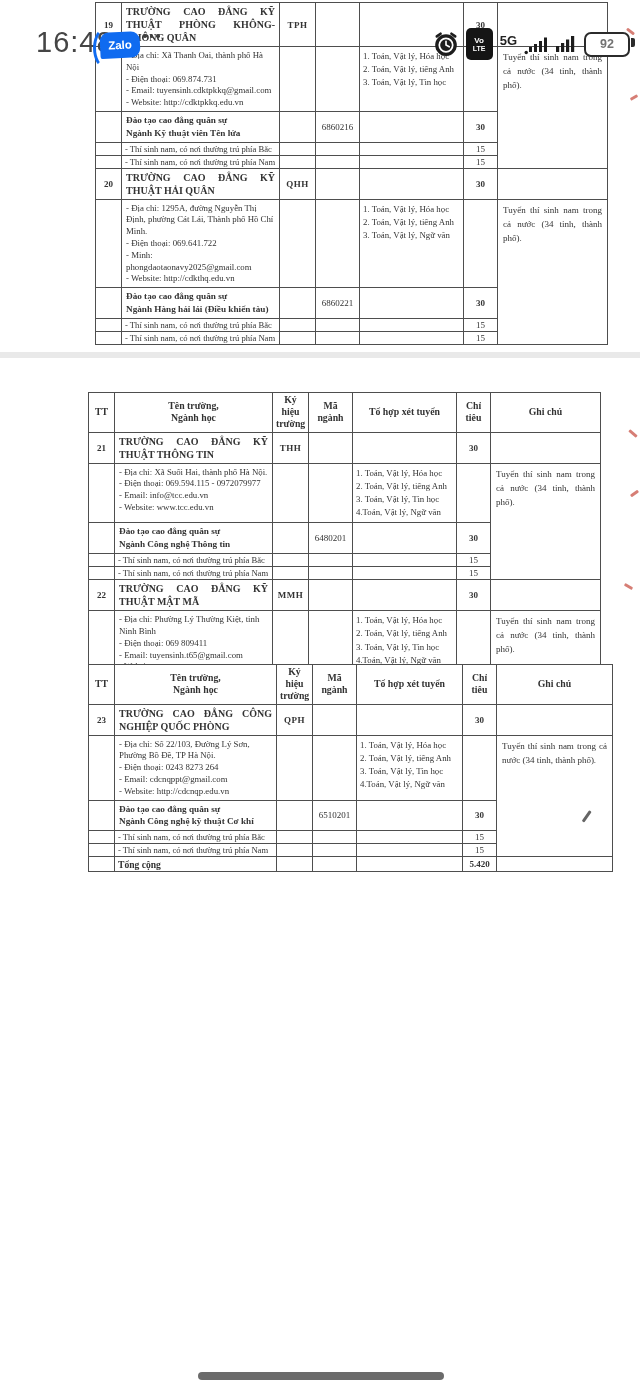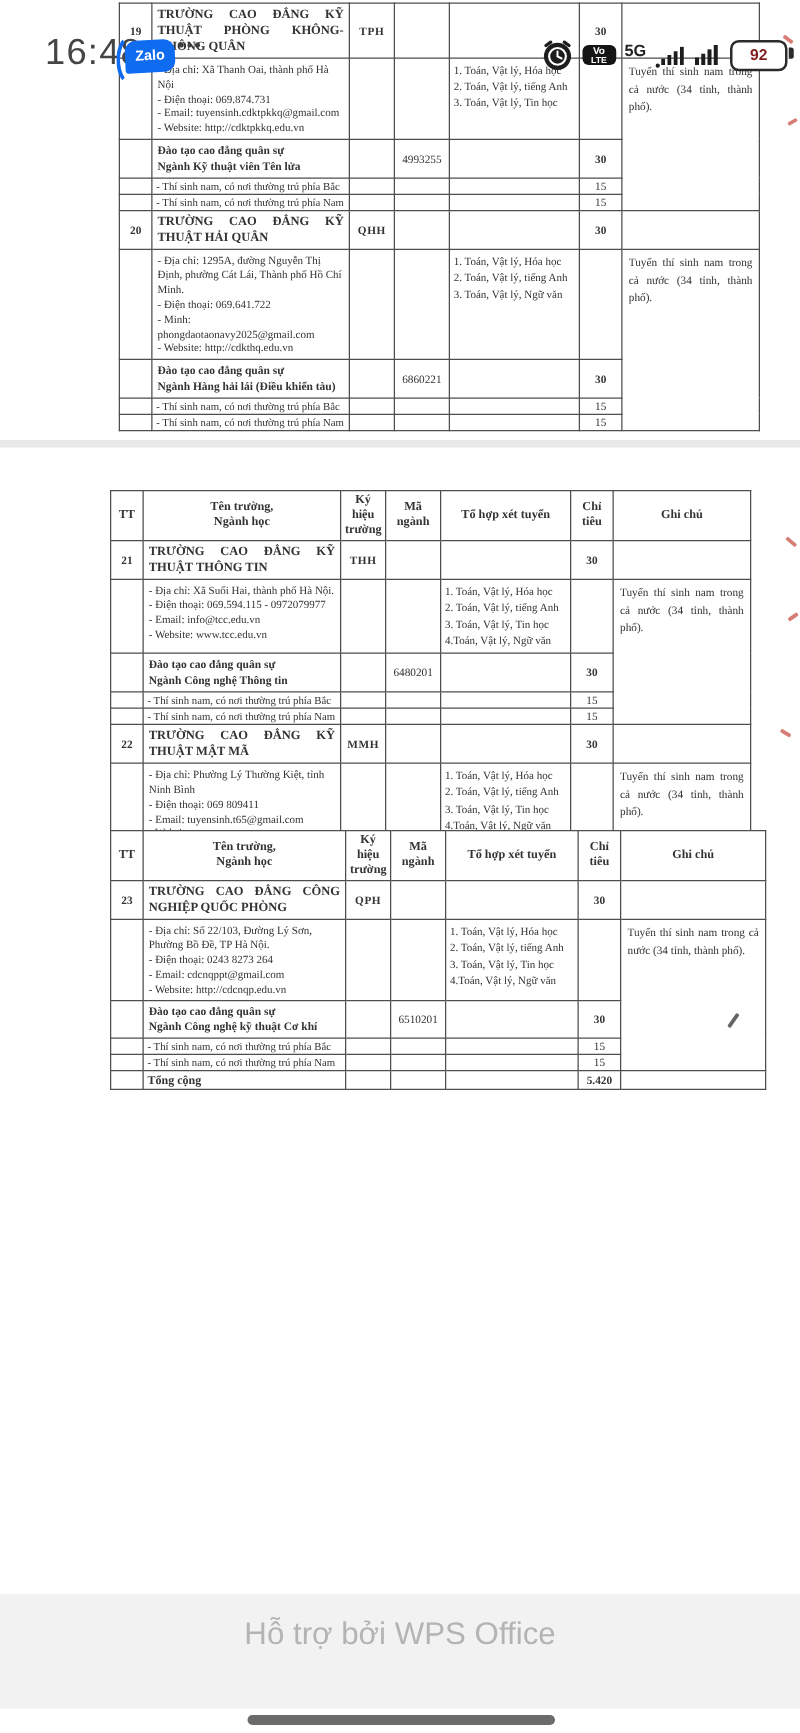--- a/index.html
+++ b/index.html
@@ -48,28 +48,28 @@
             border-left:3px solid #0f6bf0;border-radius:50%;}
   .zalo-bubble{position:absolute;left:2px;top:3px;width:40px;height:26px;background:#0f6bf0;
                border-radius:9px 9px 9px 2px;color:#fff;font-family:"Liberation Sans",sans-serif;
                font-size:11.5px;font-weight:bold;display:flex;align-items:center;
                justify-content:center;transform:rotate(-3deg);}
   .zalo-dots{position:absolute;left:45px;top:5px;display:flex;gap:3px;}
   .zalo-dots i{width:3.5px;height:3.5px;border-radius:50%;background:#3f3f3f;}
 
   .sb-right{position:absolute;top:30px;right:10px;height:28px;display:flex;
             align-items:center;gap:7px;font-family:"Liberation Sans",sans-serif;}
-  .volte{width:27px;height:16px;background:#151515;border-radius:5px;color:#fff;
+  .volte{width:27px;height:32px;background:#151515;border-radius:5px;color:#fff;
          display:flex;flex-direction:column;align-items:center;justify-content:center;
          font-weight:bold;line-height:1;}
   .volte .v1{font-size:8px;} .volte .v2{font-size:7px;}
   .net5g{font-size:13px;font-weight:bold;color:#222;align-self:flex-start;margin-top:3px;}
   .battery{position:relative;width:42px;height:21px;border:2.5px solid #2b2b2b;border-radius:7px;
            background:#fff;display:flex;align-items:center;justify-content:center;
-           font-size:12.5px;color:#7f1d1d;font-weight:bold;}
+           font-size:12.5px;color:#737373;font-weight:bold;}
   .battery:after{content:"";position:absolute;right:-6.5px;top:4px;width:3.5px;height:9px;
                  background:#2b2b2b;border-radius:0 2px 2px 0;}
 
   
   .mark{position:absolute;background:#c0392b;opacity:.65;border-radius:1px;height:3px;}
   .pen-slash{position:absolute;left:580px;top:815px;width:13px;height:2.5px;background:#4a4a4a;
              transform:rotate(-55deg);opacity:.85;border-radius:1px;}
 
   
   .footer-band{position:absolute;left:0;top:1275px;width:640px;height:92px;background:#f2f2f2;
@@ -118,21 +118,21 @@
 2. Toán, Vật lý, tiếng Anh
 3. Toán, Vật lý, Tin học</td>
       <td></td>
       <td class="nt" rowspan="4">Tuyển thí sinh nam trong cả nước (34 tỉnh, thành phố).</td>
     </tr>
     <tr class="rp">
       <td></td>
       <td class="nm lines">Đào tạo cao đẳng quân sự
 Ngành Kỹ thuật viên Tên lửa</td>
       <td></td>
-      <td class="mj">4993255</td>
+      <td class="mj">6860216</td>
       <td></td>
       <td class="qt">30</td>
     </tr>
     <tr class="rs">
       <td></td>
       <td class="nm">- Thí sinh nam, có nơi thường trú phía Bắc</td>
       <td></td>
       <td></td>
       <td></td>
       <td class="qt">15</td>
@@ -455,19 +455,16 @@
       <rect x="1" y="13" width="3.2" height="6" fill="#1d1d1d"></rect>
       <rect x="6" y="10" width="3.2" height="9" fill="#1d1d1d"></rect>
       <rect x="11" y="6.5" width="3.2" height="12.5" fill="#1d1d1d"></rect>
       <rect x="16" y="3" width="3.2" height="16" fill="#1d1d1d"></rect>
     </svg>
     <div class="battery">
       <span>92</span>
     </div>
   </div>
 
-  <div class="footer-band">
-    <span>Hỗ trợ bởi WPS Office</span>
-  </div>
   <div class="bottom-strip"></div>
   <div class="home-indicator"></div>
 
 </div>
 
 </body></html>

